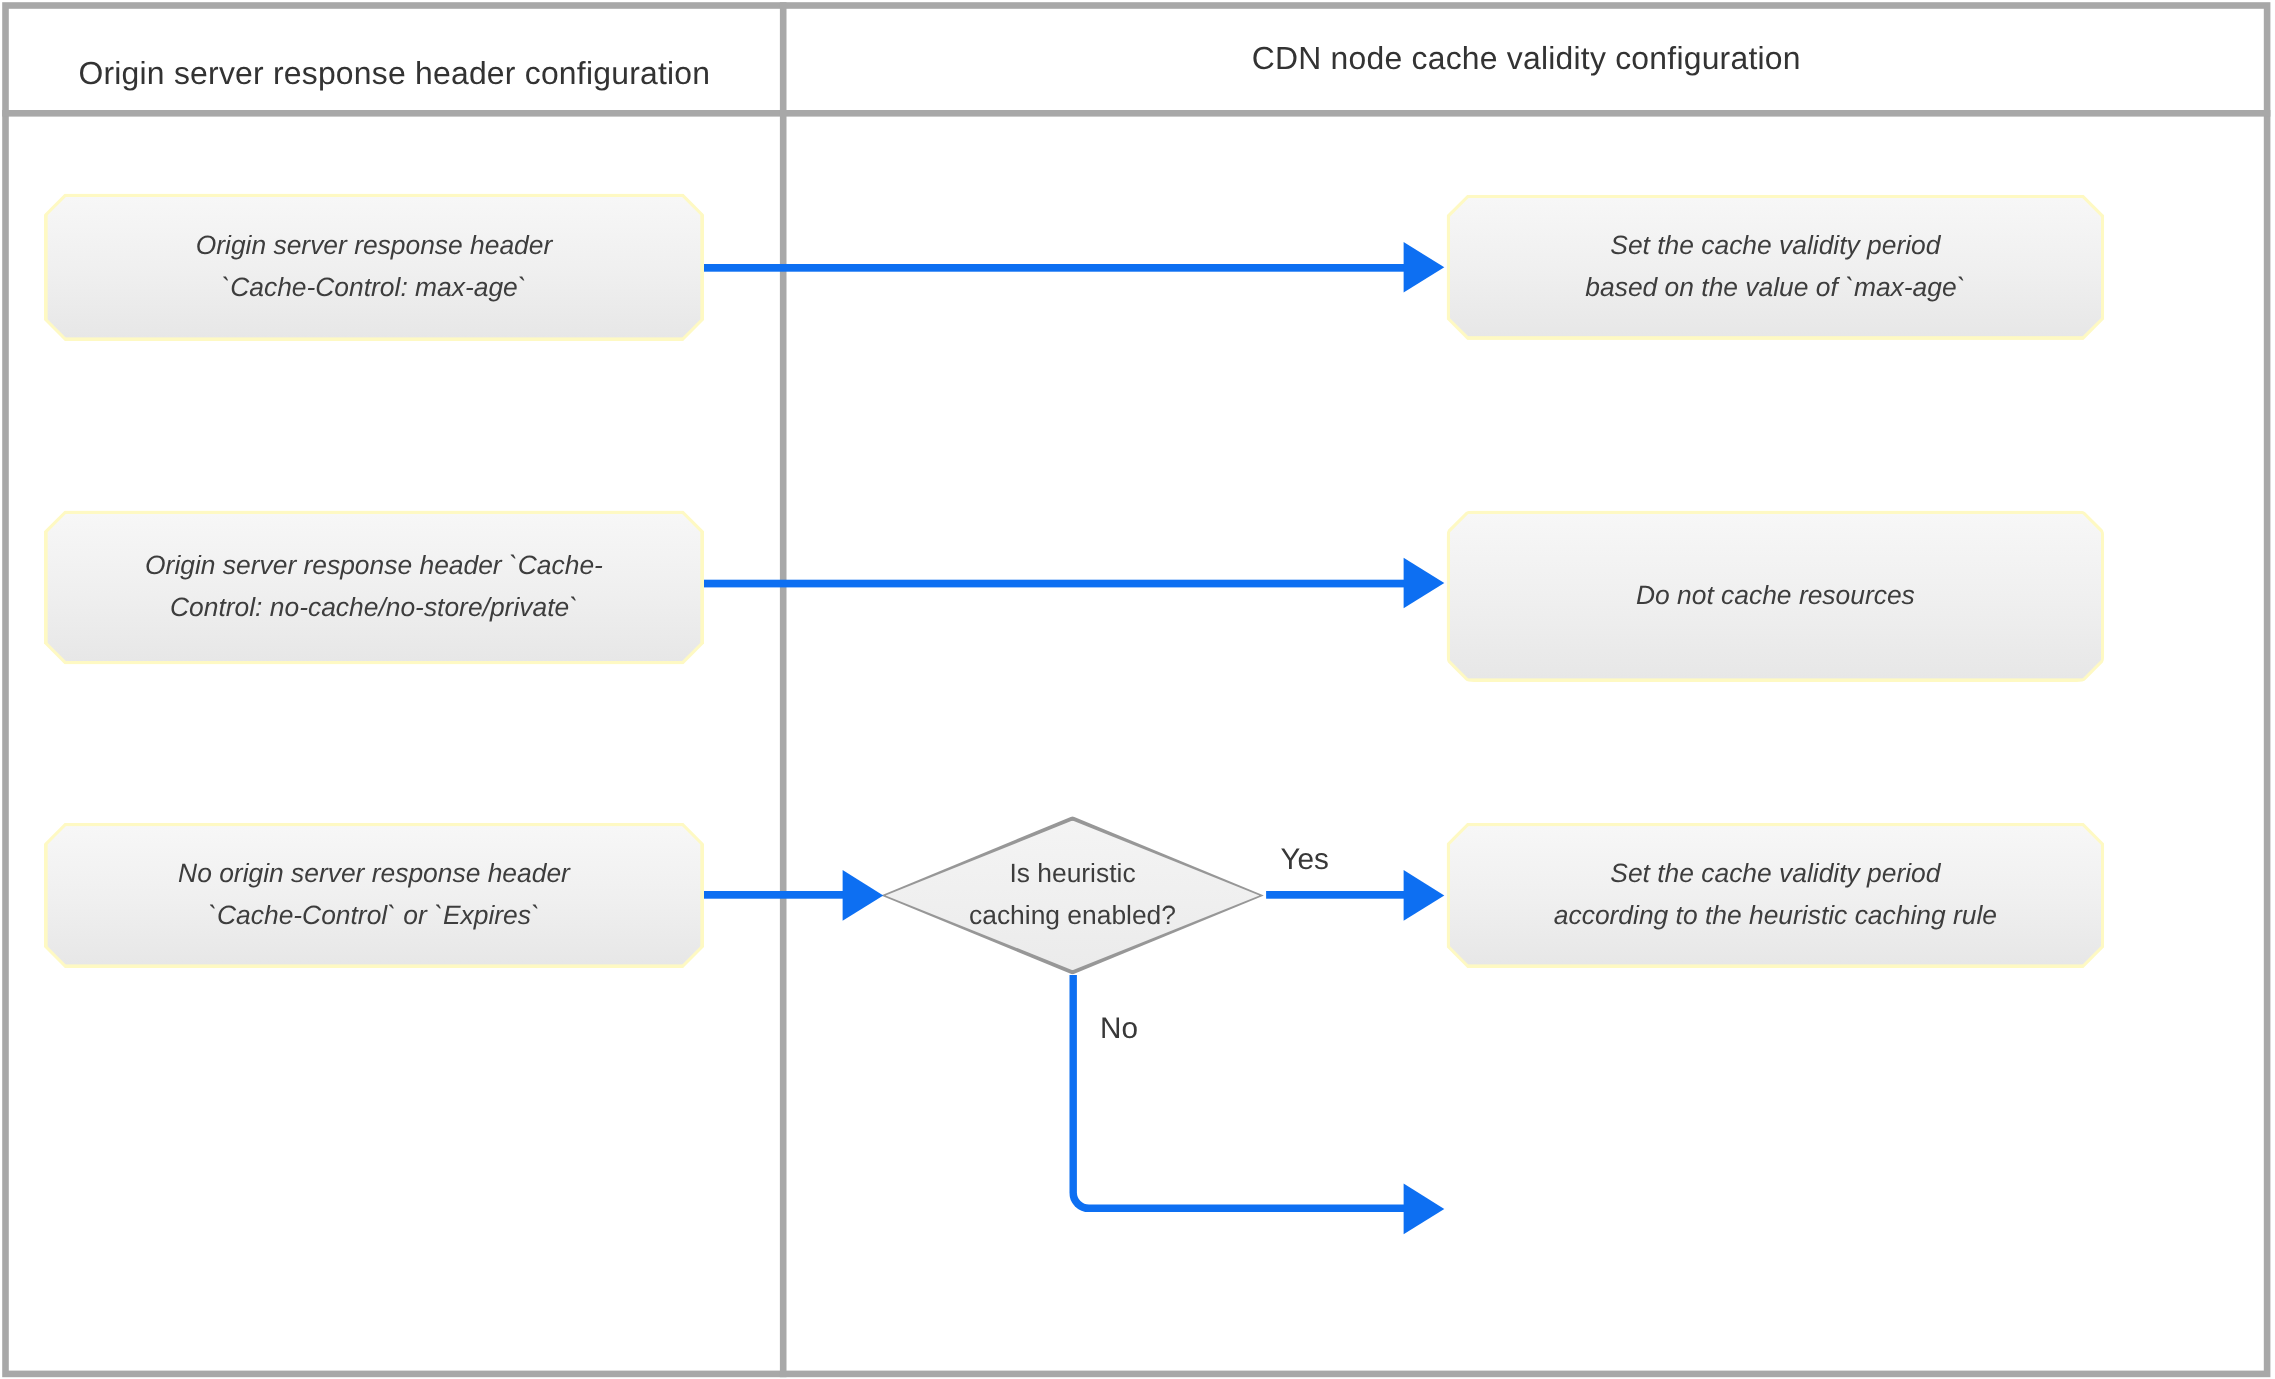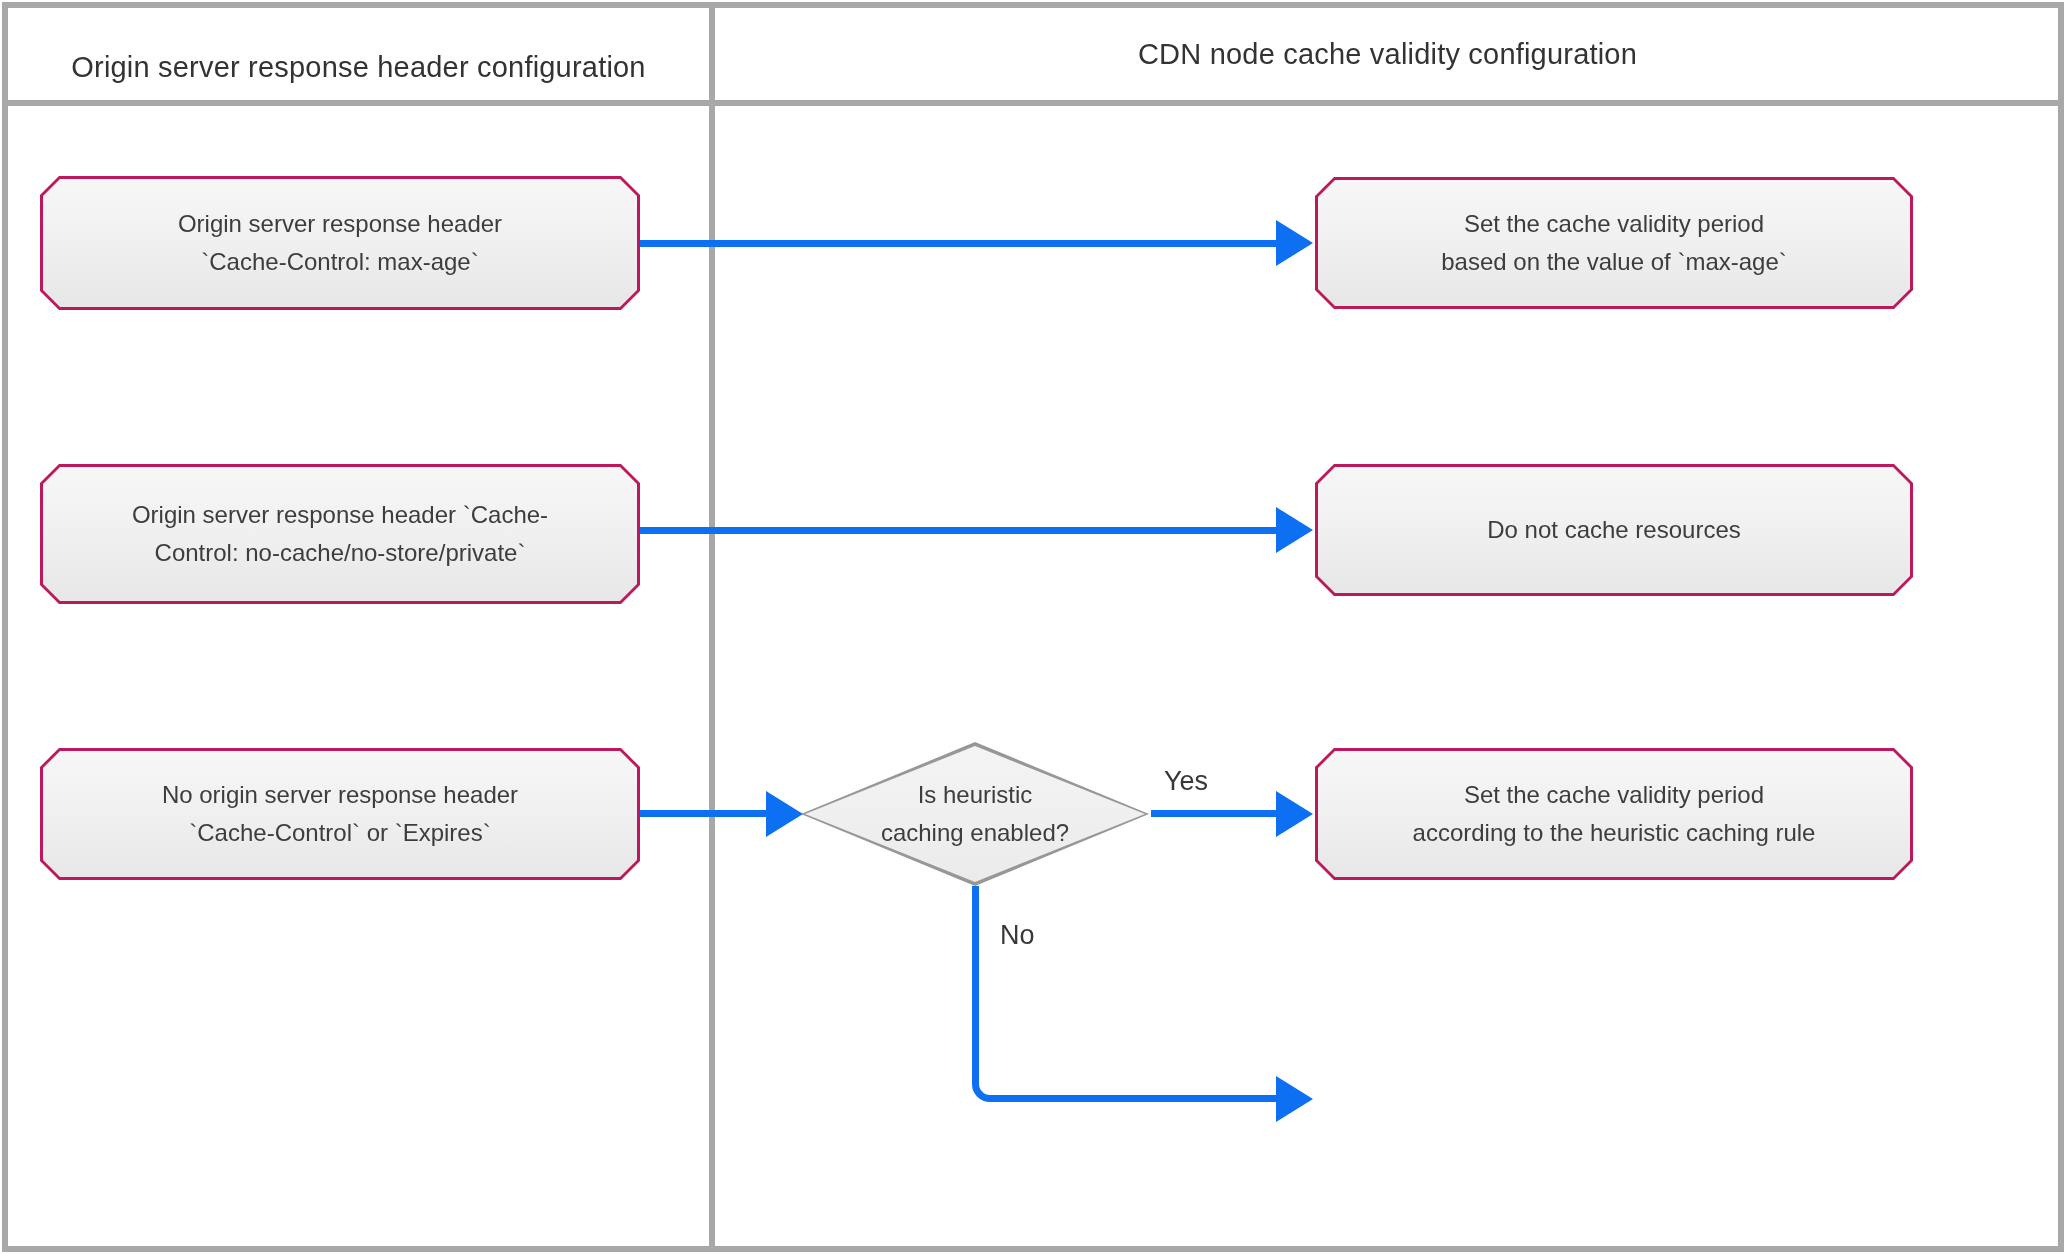--- a/index.html
+++ b/index.html
@@ -26,22 +26,23 @@
     position:absolute;top:8px;height:92px;
     display:flex;align-items:center;justify-content:center;
     font-size:29px;color:#333;letter-spacing:0.2px;
   }
   .header-cell.left{left:8px;width:701px;margin-top:13px;}
   .header-cell.right{left:715px;width:1345px;}
 
   
   .node{
     position:absolute;
-    background:#be185d;
+    background:#fef9c3;
     clip-path:polygon(19px 0,calc(100% - 19px) 0,100% 19px,100% calc(100% - 19px),calc(100% - 19px) 100%,19px 100%,0 calc(100% - 19px),0 19px);
+    font-style:italic;
   }
   .node .inner{
     position:absolute;inset:3px;
     background:linear-gradient(180deg,#f7f7f7 0%,#efefef 55%,#e7e7e7 100%);
     clip-path:polygon(17px 0,calc(100% - 17px) 0,100% 17px,100% calc(100% - 17px),calc(100% - 17px) 100%,17px 100%,0 calc(100% - 17px),0 17px);
     display:flex;align-items:center;justify-content:center;
     text-align:center;
     font-size:24px;line-height:38px;color:#3d3d3d;
     padding:0 18px;box-sizing:border-box;
     white-space:pre-line;
@@ -100,21 +101,21 @@
   </div>
   <div class="node" style="left:40px;top:748px;width:600px;height:132px;">
     <div class="inner">No origin server response header
 `Cache-Control` or `Expires`</div>
   </div>
 
   <div class="node" style="left:1315px;top:177px;width:598px;height:132px;">
     <div class="inner">Set the cache validity period
 based on the value of `max-age`</div>
   </div>
-  <div class="node" style="left:1315px;top:464px;width:598px;height:132px;">
+  <div class="node" style="left:1315px;top:464px;width:598px;height:156px;border-radius:25px;">
     <div class="inner">Do not cache resources</div>
   </div>
   <div class="node" style="left:1315px;top:748px;width:598px;height:132px;">
     <div class="inner">Set the cache validity period
 according to the heuristic caching rule</div>
   </div>
 
   <div class="diamond" style="left:801px;top:742px;width:348px;height:144px;">
     <div class="inner">Is heuristic
 caching enabled?</div>

